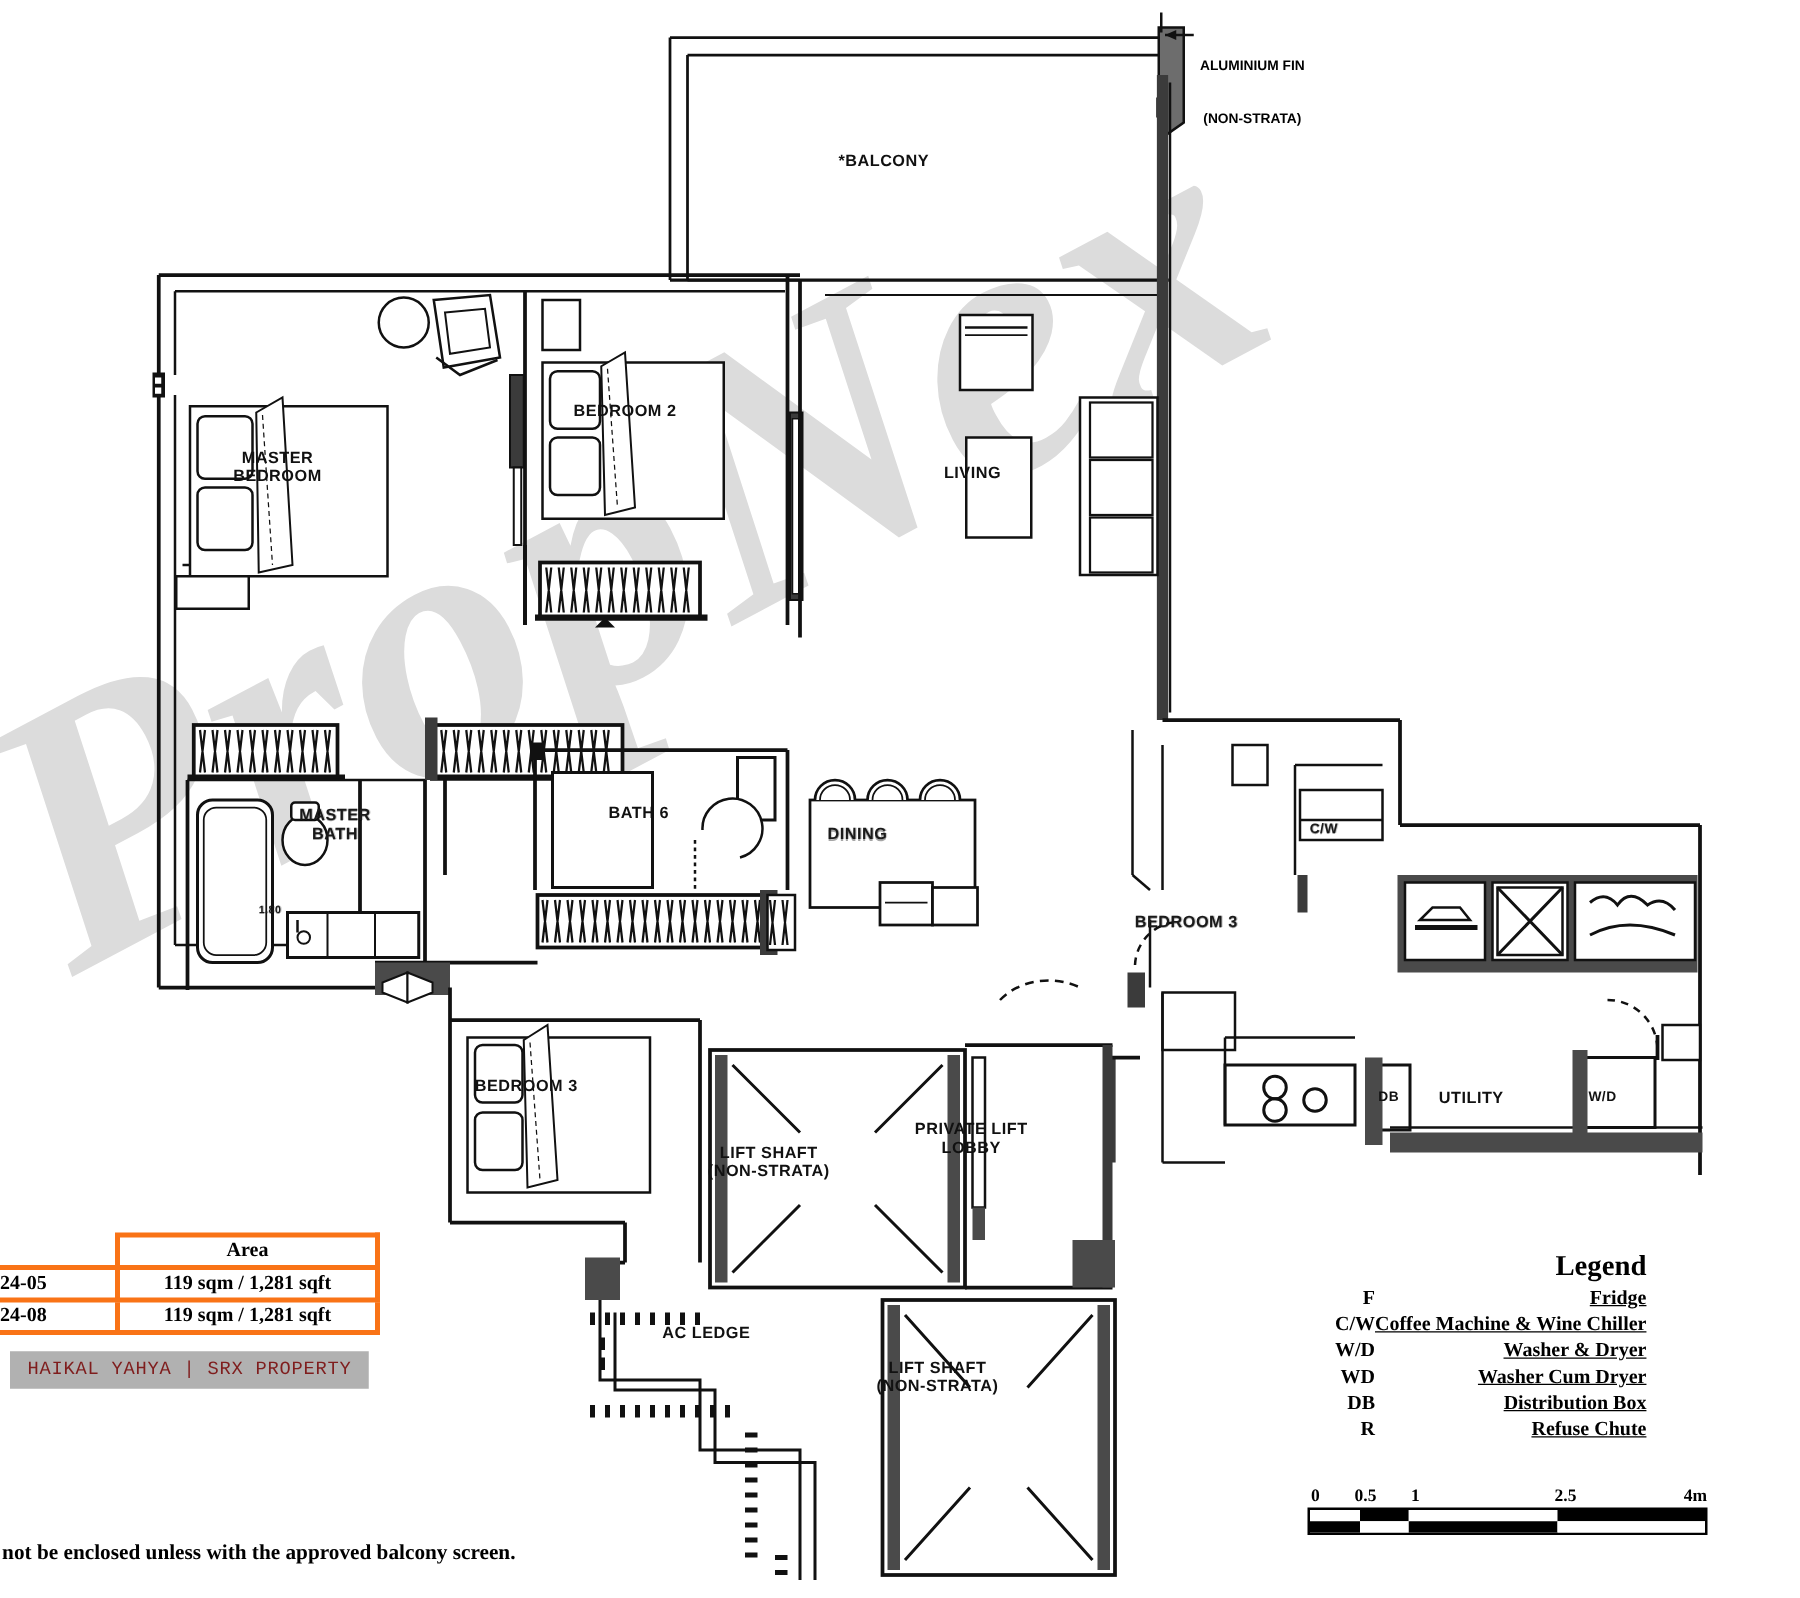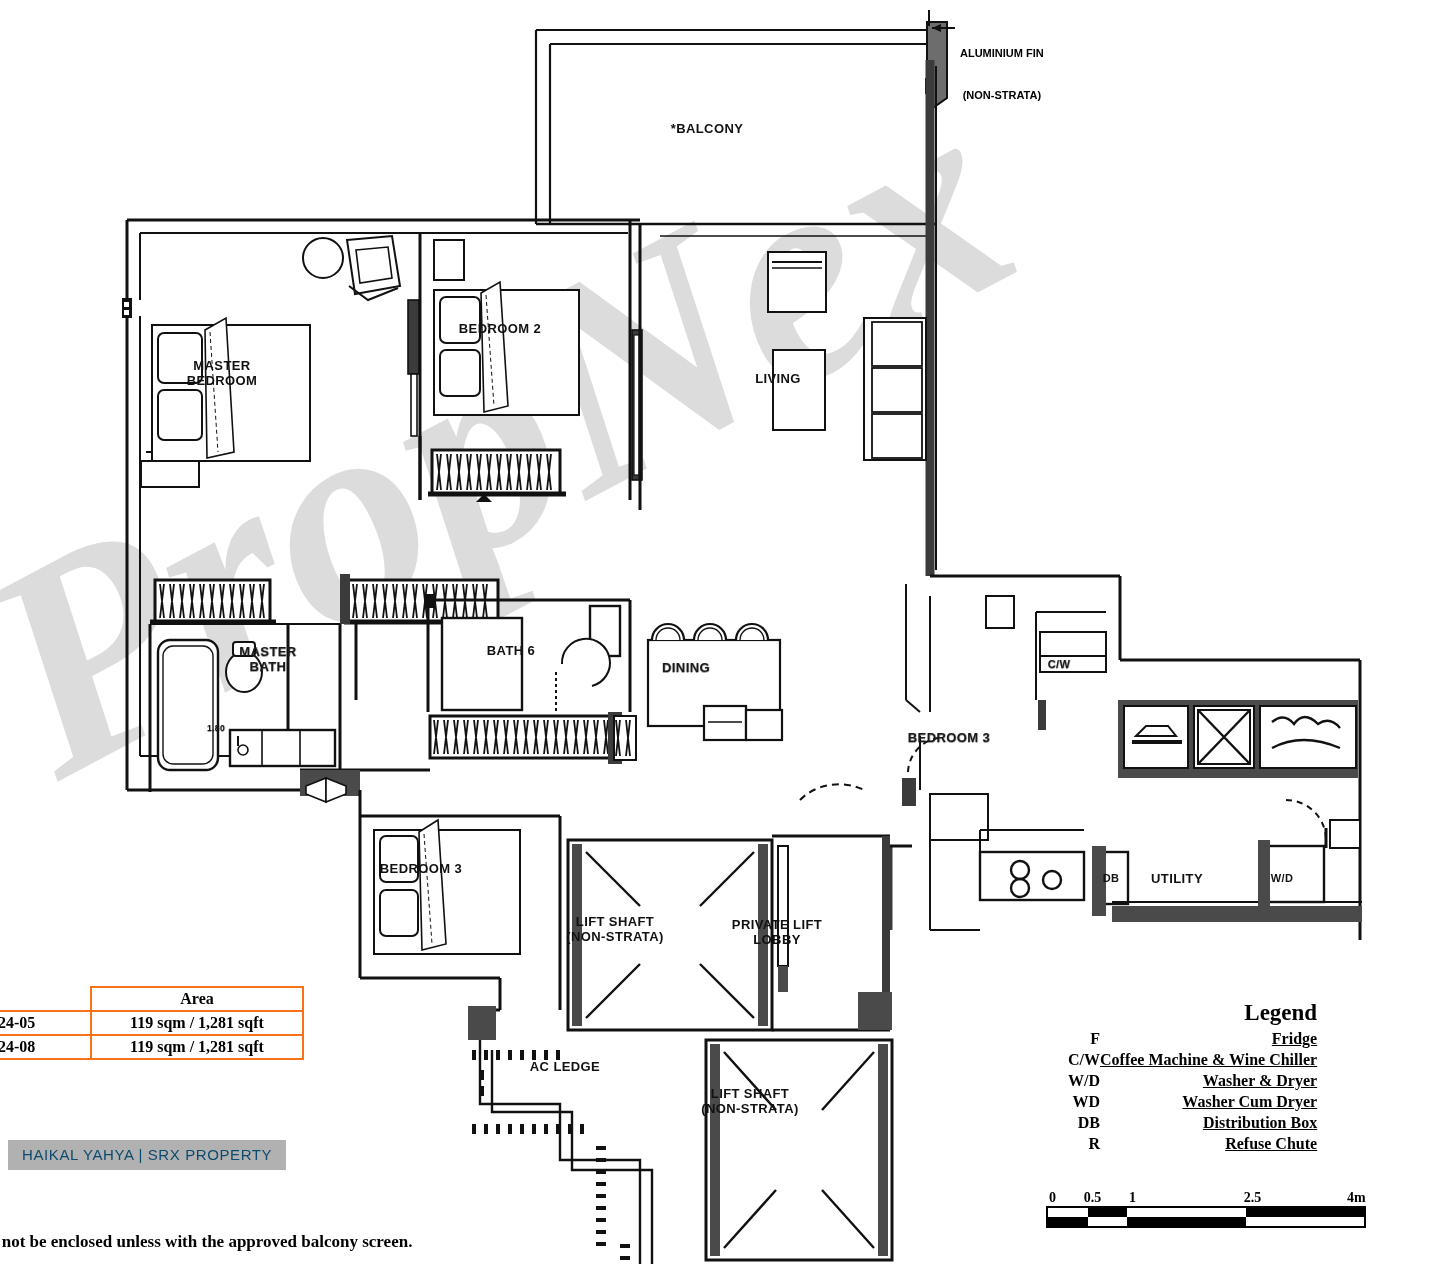--- a/index.html
+++ b/index.html
@@ -38,21 +38,21 @@
   .lbl.tiny{font-size:8.5px;font-weight:700;margin-left:36px;}
   .lbl.smeared{color:#1a1a1a;text-shadow:0 1px 0 rgba(0,0,0,.35), 1px 0 0 rgba(0,0,0,.2);}
 
   
   #area-table{
     position:absolute;left:-8px;top:986px;width:312px;z-index:7;
     border-collapse:collapse;background:#fff;
     font-family:"Liberation Serif",serif;font-weight:700;
   }
   #area-table td,#area-table th{
-    border:2px solid #f97316;padding:2px 6px;
+    border:4px solid #f97316;padding:2px 6px;
     font-size:16px;text-align:center;font-weight:700;
     font-family:"Liberation Serif",serif;
   }
   #area-table td.unit{width:86px;text-align:left;padding-left:4px;}
   #area-table .hdr{height:22px;}
   #area-table .blank{border-left:none;border-top:none;}
 
   
   #legend{position:absolute;left:1046px;top:1000px;z-index:7;
           font-family:"Liberation Serif",serif;text-align:right;}
@@ -70,25 +70,25 @@
   }
   #scalebar .bars{position:relative;height:22px;border:2px solid #000;box-sizing:border-box;}
   #scalebar .seg{position:absolute;box-sizing:border-box;}
   #scalebar .top{top:0;height:9px;}
   #scalebar .bot{bottom:0;height:9px;}
   #scalebar .blk{background:#000;}
   #scalebar .wht{background:#fff;}
 
   
   #agent-banner{
-    position:absolute;left:8px;top:1140px;z-index:8;
+    position:absolute;left:8px;top:1081px;z-index:8;
     background:rgba(170,170,170,.92);
-    color:#0c4a6e;font-size:15px;letter-spacing:.6px;
+    color:#7f1d1d;font-size:15px;letter-spacing:.6px;
     padding:6px 14px 7px 14px;
-    font-family:Liberation Sans, sans-serif;
+    font-family:Liberation Mono, monospace;
   }
 
   
   #footnote{
     position:absolute;left:-12px;top:1232px;z-index:8;
     font-family:"Liberation Serif",serif;font-weight:700;font-size:17px;
     white-space:nowrap;
   }
 
   
@@ -439,21 +439,21 @@
 
   <div class="lbl smeared" style="left: 680px; top: 667px; transform: translate(-50%, -50%); padding-left: 12px;">DINING</div>
 
   <div class="lbl" style="left: 421px; top: 868px; transform: translate(-50%, -50%);">BEDROOM 3</div>
 
   <div class="lbl smeared" style="left: 949px; top: 737px; transform: translate(-50%, -50%);">BEDROOM 3</div>
 
   <div class="lbl" style="left: 615px; top: 929px; transform: translate(-50%, -50%);">LIFT SHAFT
 (NON-STRATA)</div>
 
-  <div class="lbl" style="left: 777px; top: 932px; transform: translate(-50%, -50%);">PRIVATE LIFT
+  <div class="lbl" style="left: 777px; top: 910px; transform: translate(-50%, -50%);">PRIVATE LIFT
 LOBBY</div>
 
   <div class="lbl" style="left: 750px; top: 1101px; transform: translate(-50%, -50%);">LIFT SHAFT
 (NON-STRATA)</div>
 
   <div class="lbl" style="left: 565px; top: 1066px; transform: translate(-50%, -50%);">AC LEDGE</div>
 
   <div class="lbl" style="left: 1177px; top: 878px; transform: translate(-50%, -50%);">UTILITY</div>
 
   <div class="lbl sm smeared" style="left: 1059px; top: 664px; transform: translate(-50%, -50%);">C/W</div>

